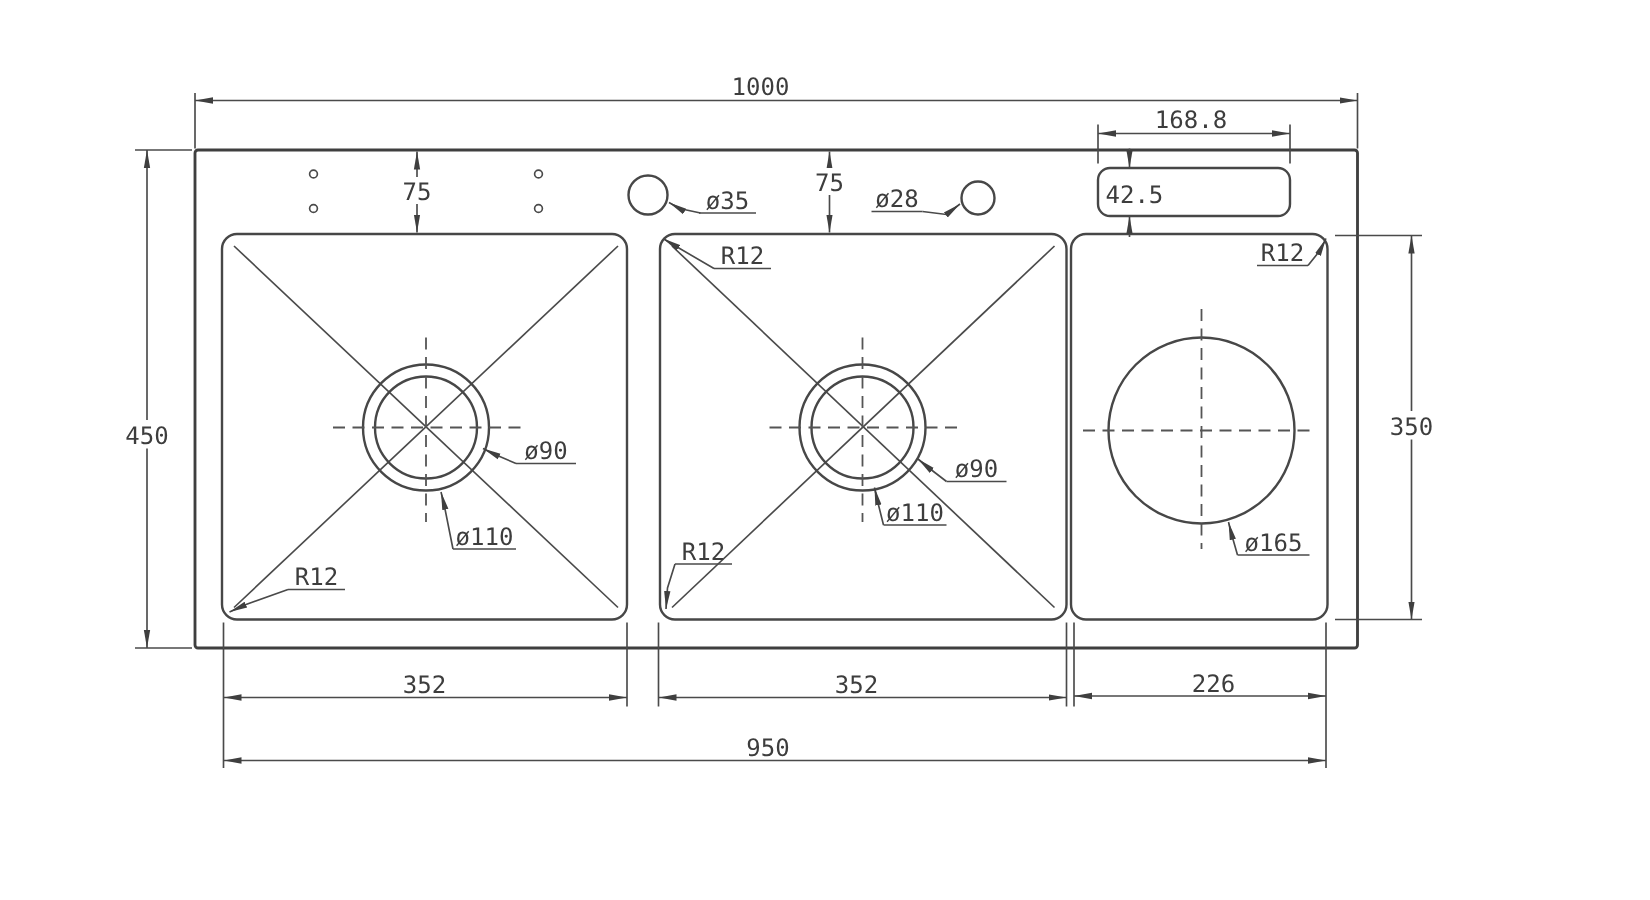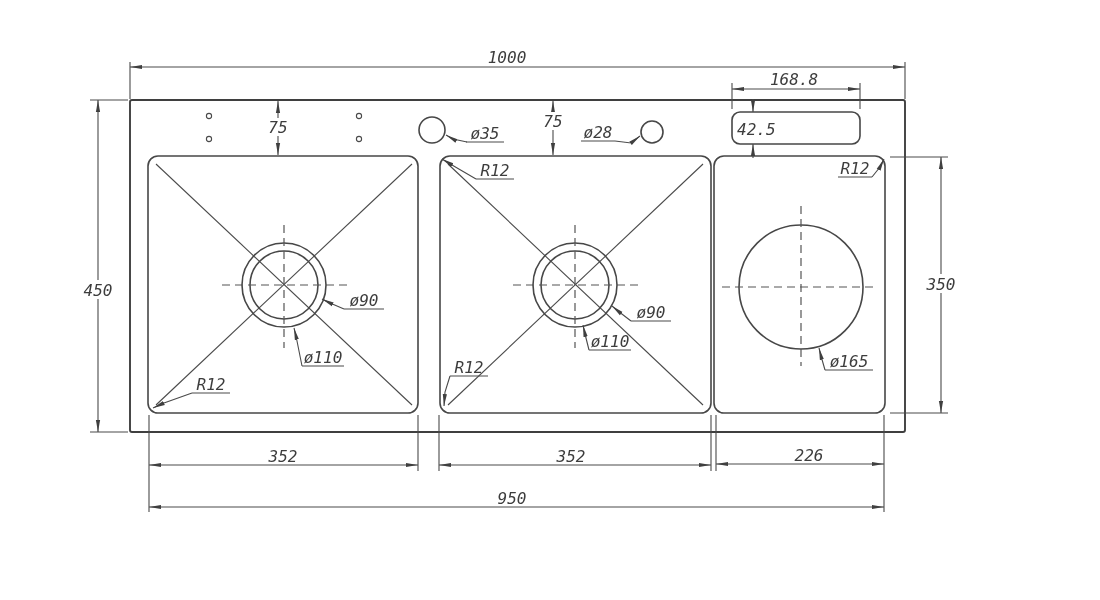--- a/index.html
+++ b/index.html
@@ -3,21 +3,20 @@
 <meta charset="utf-8">
 <style>
   html, body { margin: 0; padding: 0; background: #ffffff; }
   .canvas {
     position: relative;
     width: 1100px;
     height: 600px;
     background: #ffffff;
     overflow: hidden;
     font-family: "DejaVu Sans Mono", "Liberation Mono", monospace;
-    font-style: italic;
   }
   svg { position: absolute; left: 0; top: 0; }
   text {
     fill: #3d3d3d;
     font-family: "DejaVu Sans Mono", "Liberation Mono", monospace;
   }
   .dim-text  { font-size: 16px; }
   .lead-text { font-size: 16px; }
   .outline   { stroke: #3f3f3f; stroke-width: 1.9; fill: none; }
   .feature   { stroke: #474747; stroke-width: 1.6; fill: none; }

